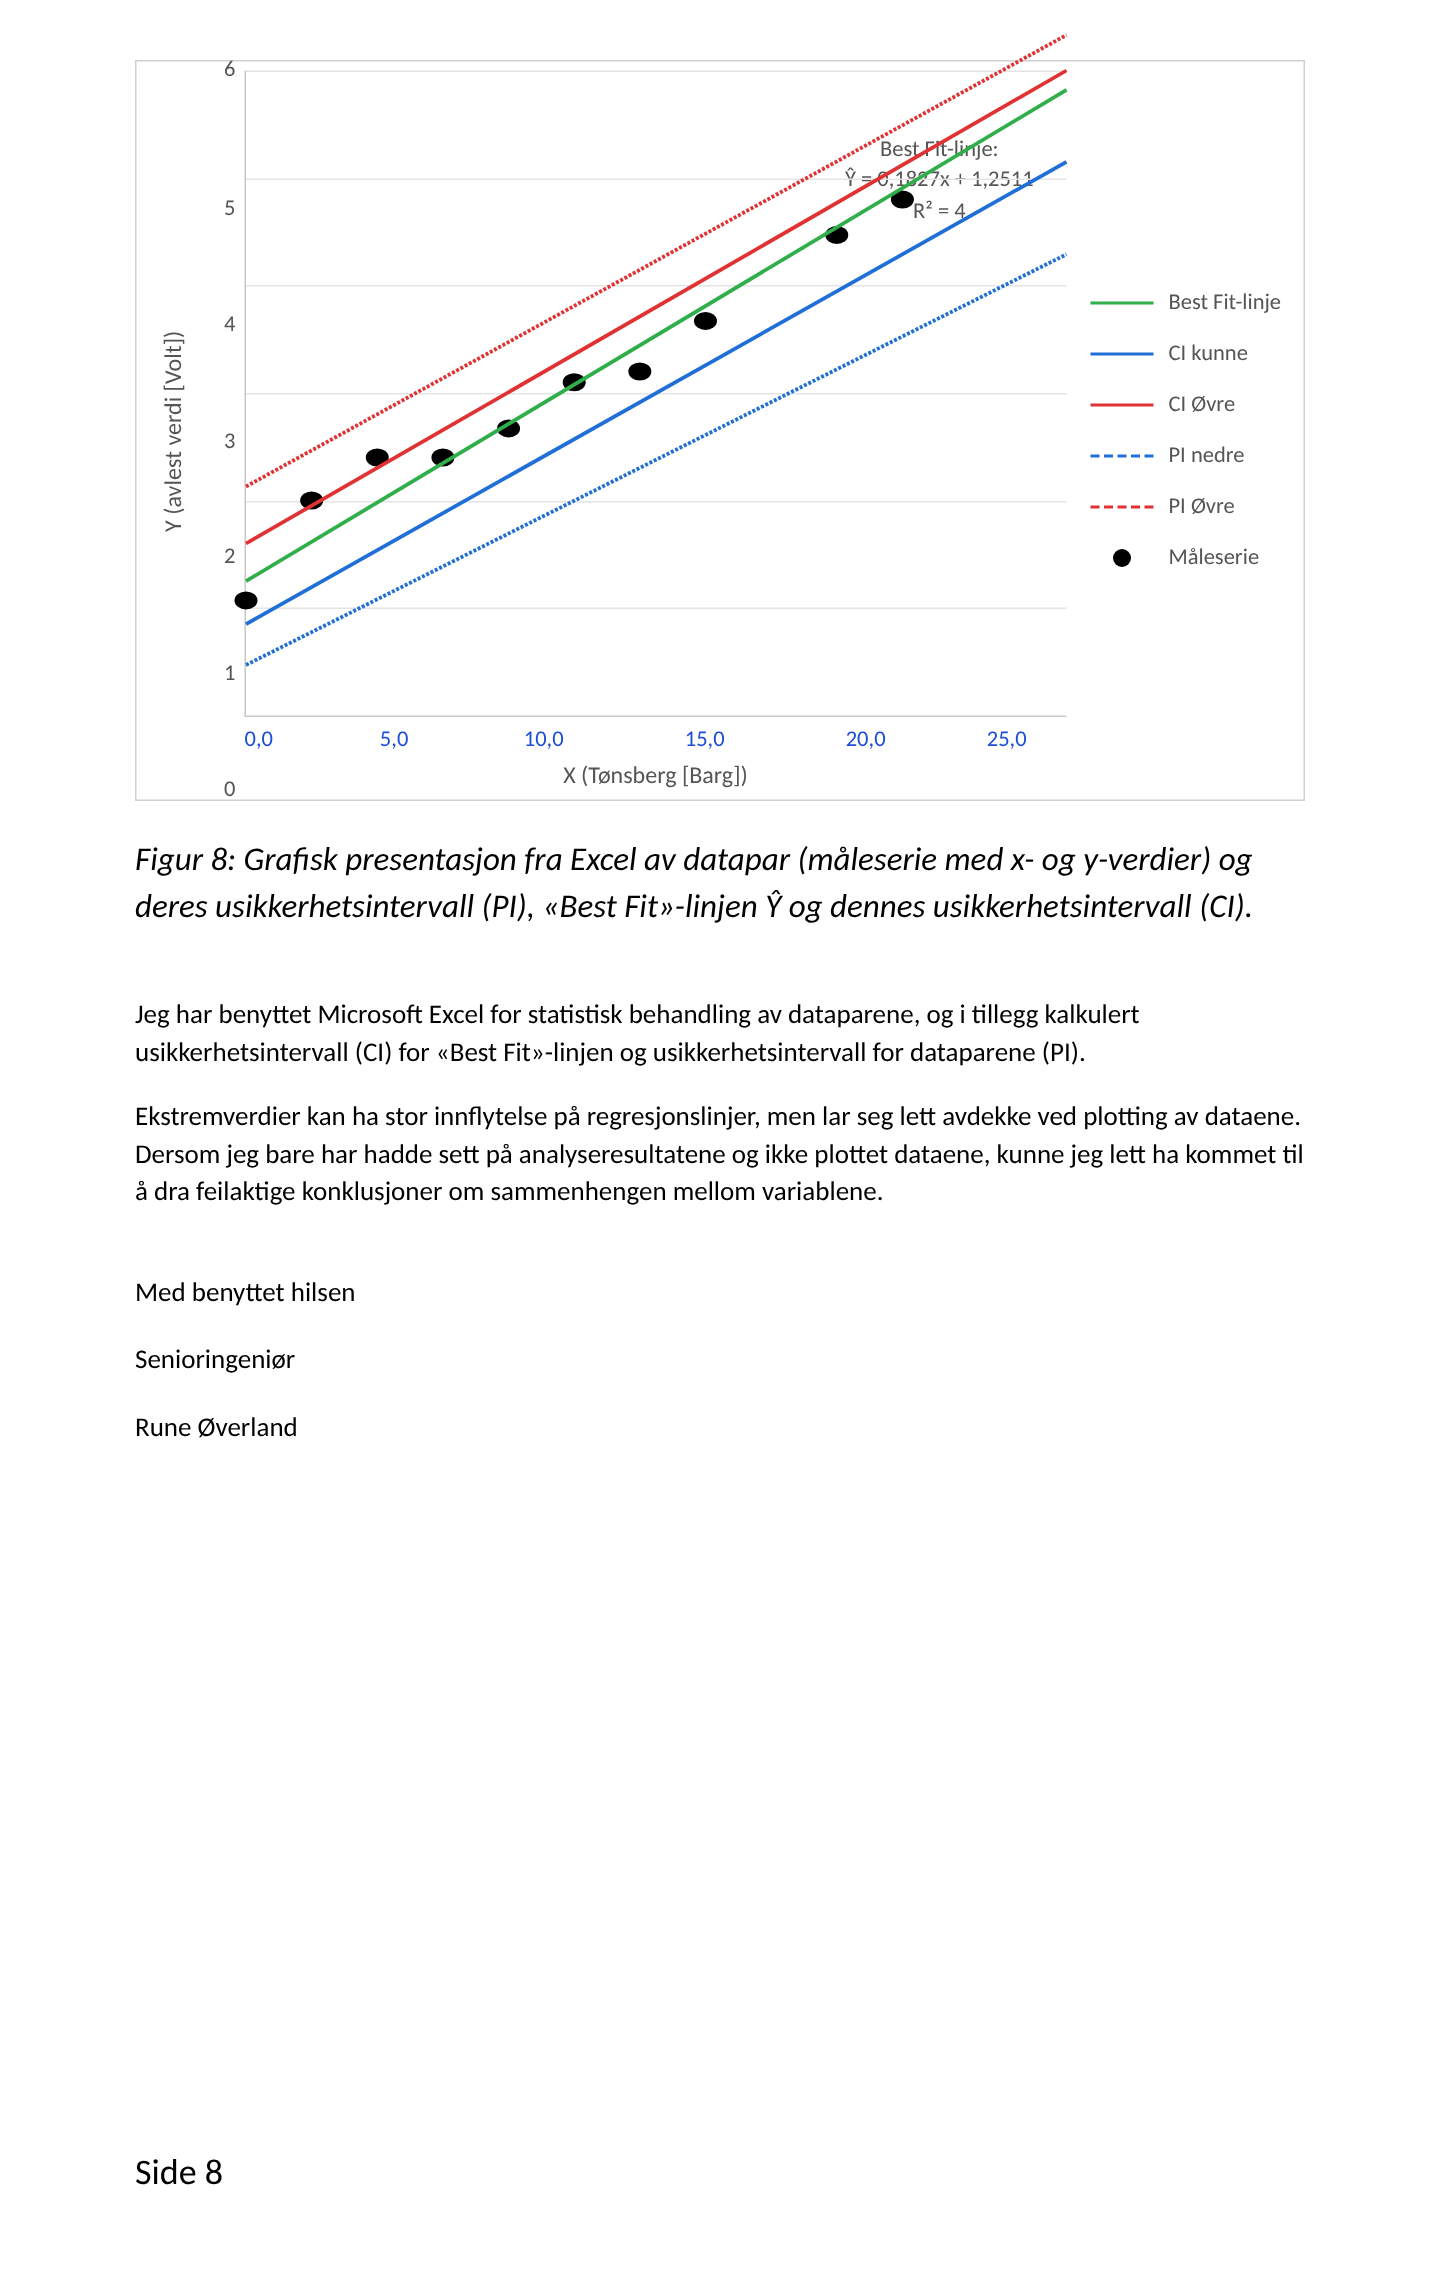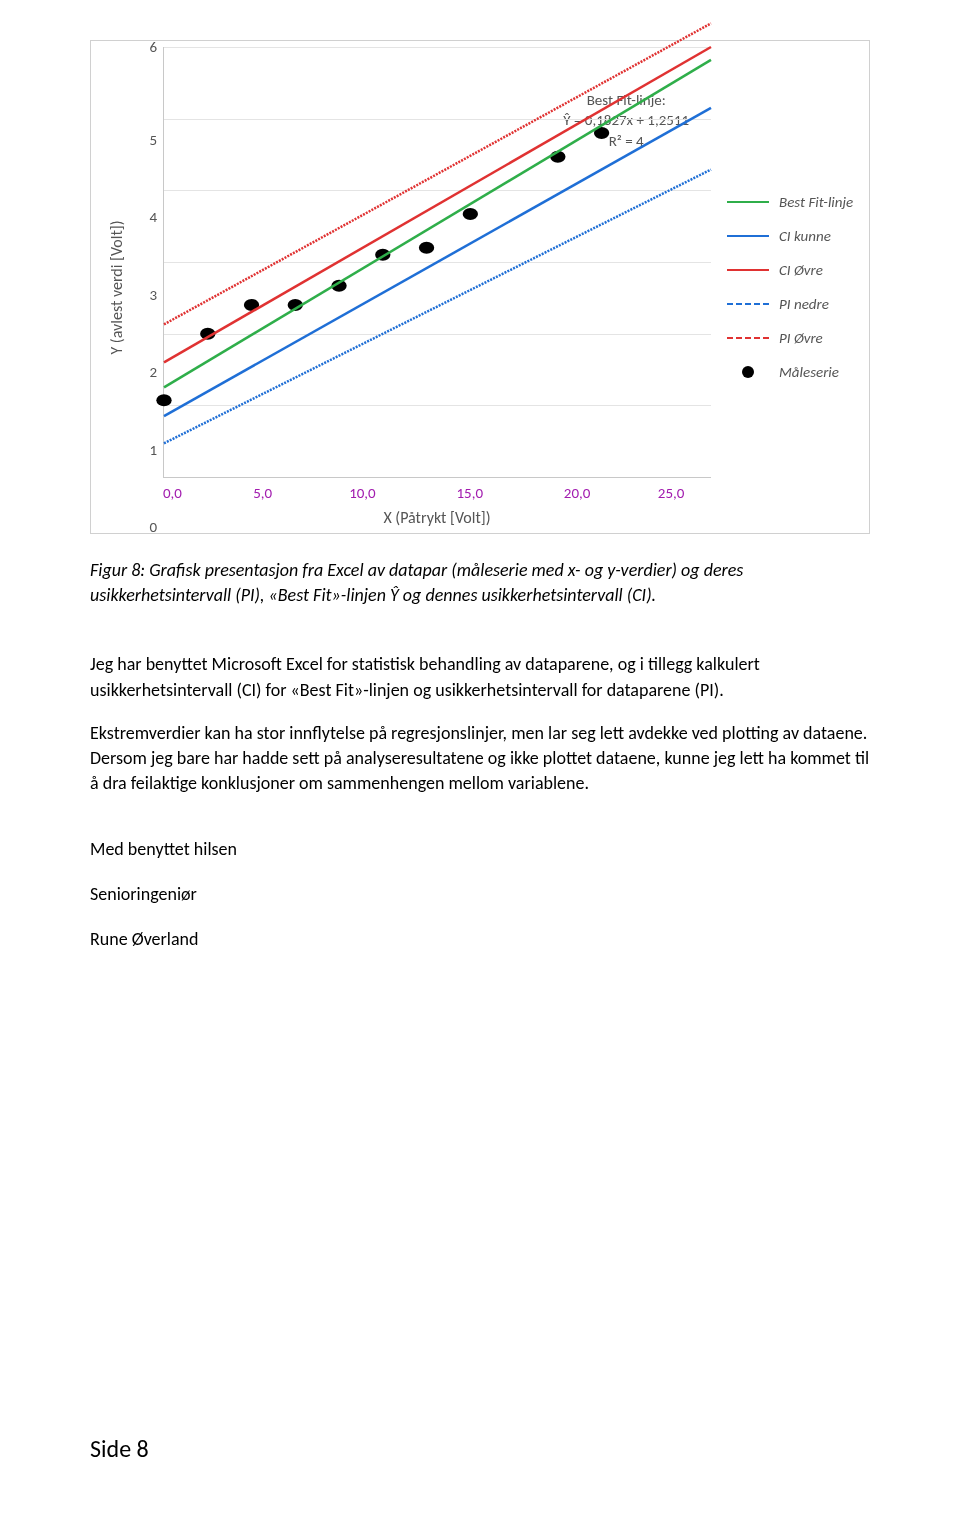--- a/index.html
+++ b/index.html
@@ -75,21 +75,21 @@
     border-bottom: 1px solid #c8c8c8;
     position: relative;
     overflow: visible;
   }
   .grid-h { position: absolute; left: 0; right: 0; border-top: 1px solid #e4e4e4; }
   svg.plot-svg { position: absolute; inset: 0; width: 100%; height: 100%; overflow: visible; }
   .xticks {
     display: flex;
     justify-content: space-between;
     font-size: 15px;
-    color: #a21caf;
+    color: #1d4ed8;
     padding-top: 6px;
   }
   .xticks span { transform: translateX(-50%); }
   .xticks span:first-child { transform: translateX(0); }
   .xticks span:last-child { transform: translateX(-100%); }
   .xlabel { text-align: center; font-size: 16px; color: #555; margin-top: 6px; }
   .legend {
     width: 150px;
     padding-left: 16px;
     display: flex;
@@ -99,28 +99,28 @@
     font-size: 15px;
     color: #555;
   }
   .annot {
     position: absolute;
     font-size: 15px;
     color: #555;
     text-align: center;
     line-height: 1.35;
   }
-  .leg-item { display: flex; align-items: center; gap: 10px; font-style: italic; }
+  .leg-item { display: flex; align-items: center; gap: 10px; }
   .leg-swatch { width: 42px; height: 14px; display: flex; align-items: center; justify-content: center; }
   .leg-line { width: 42px; height: 0; border-top-width: 2.5px; border-top-style: solid; }
   .leg-dash { border-top-style: dashed; }
   .leg-dot { width: 12px; height: 12px; border-radius: 50%; background: #000; }
   .caption {
     font-style: italic;
-    font-size: 18px;
+    font-size: 22px;
     line-height: 1.4;
     margin: 24px 0 44px 0;
   }
   .para {
     font-size: 18px;
     line-height: 1.4;
     margin: 0 0 18px 0;
   }
   .block { margin-top: 40px; font-size: 18px; line-height: 1.5; }
   .block p { margin-bottom: 18px; }
@@ -182,21 +182,21 @@
               </svg>
             </div>
           <div class="xticks">
             <span>0,0</span>
             <span>5,0</span>
             <span>10,0</span>
             <span>15,0</span>
             <span>20,0</span>
             <span>25,0</span>
           </div>
-          <div class="xlabel">X (Påtrykt [Volt])</div>
+          <div class="xlabel">X (Tønsberg [Barg])</div>
         </div>
       </div>
     </div>
     <div class="legend">
       <div class="leg-item">
         <span class="leg-swatch">
             <span class="leg-line" style="border-color:#2fae4a"></span>
           </span>
         <span>Best Fit-linje</span>
       </div>

